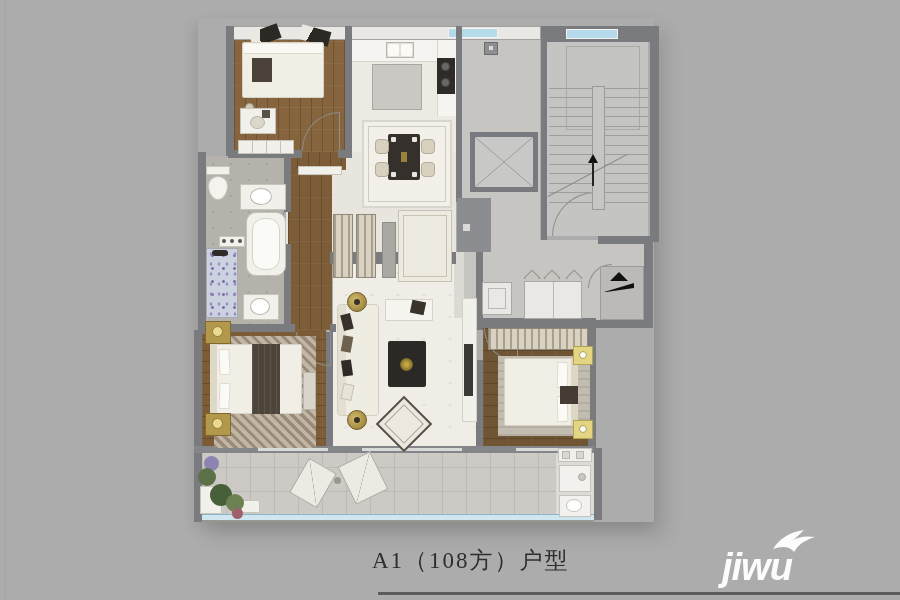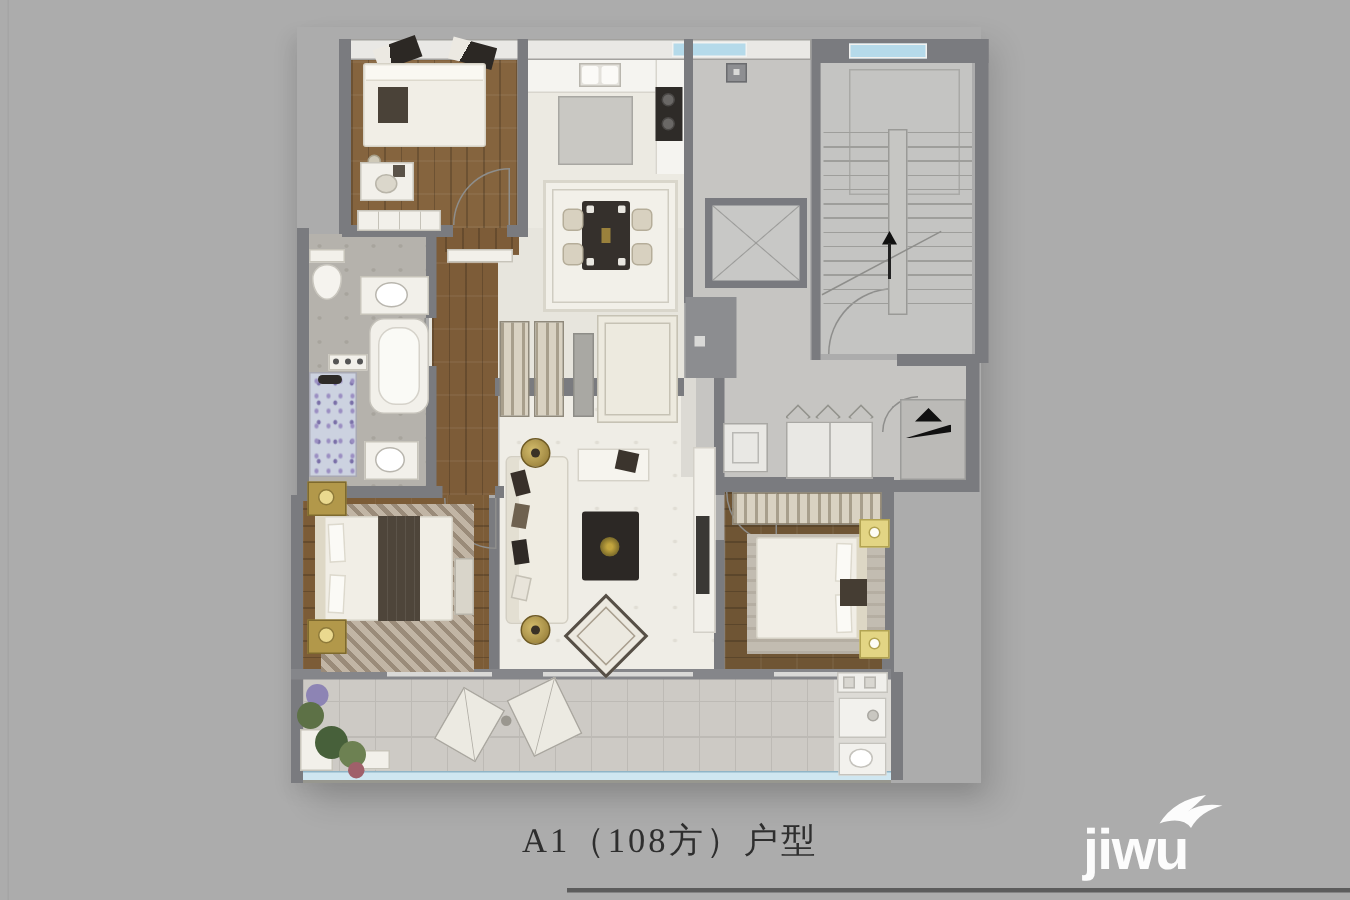--- a/index.html
+++ b/index.html
@@ -31,21 +31,21 @@
   .soft{background:#f1eee6;border:1px solid #d6d2c6;border-radius:2px;}
   .dark-f{background:#35302c;}
   .gold{background:#b2984a;border:1px solid #7e6a2e;}
   .hatch{background:repeating-linear-gradient(90deg,#a89f8c 0 2px,#d9d2c2 2px 7px);border:1px solid #8f897b;}
   .arc{border:0 solid #8e8e8c;background:transparent;}
   .leaf{background:#8e8e8c;}
   .circ{border-radius:50%;}
   .peak{width:10px;height:10px;border:1px solid #93938d;transform:rotate(45deg);background:transparent;}
   .txt-title{font-family:"Liberation Serif","DejaVu Serif",serif;font-size:23px;color:#2e2e2e;letter-spacing:2px;}
   .wm{color:rgba(255,255,255,.96);}
-  .wm-latin{font-weight:900;font-size:38px;letter-spacing:-1px;}
+  .wm-latin{font-style:italic;font-weight:900;font-size:38px;letter-spacing:-1px;}
   .wm-cjk{font-weight:900;font-size:29px;letter-spacing:1px;}
 </style>
 </head>
 <body>
 
 <div class="screen">
 
   <div class="e" style="left:5px;top:0;width:1px;height:600px;background:#a0a0a0;opacity:.55"></div>
 
   <div class="e" style="left:198px;top:18px;width:456px;height:504px;box-shadow:10px 12px 20px rgba(0,0,0,.14),-5px 6px 12px rgba(0,0,0,.08)"></div>
@@ -239,21 +239,21 @@
   <div class="e" style="left:345px;top:457px;width:36px;height:42px;transform:rotate(-26deg);background:#eceae2;border:1px solid #aaa7a0;background-image:linear-gradient(to bottom right, transparent calc(50% - .6px), #b5b2aa 50%, transparent calc(50% + .6px))"></div>
   <div class="e circ" style="left:334px;top:477px;width:7px;height:7px;background:#9a978f"></div>
   <div class="e" style="left:558px;top:448px;width:34px;height:14px;background:#f0efeb;border:1px solid #c5c3bd"></div>
   <div class="e" style="left:562px;top:451px;width:8px;height:8px;background:#d9d7d1;border:1px solid #b9b7b1"></div>
   <div class="e" style="left:576px;top:451px;width:8px;height:8px;background:#d9d7d1;border:1px solid #b9b7b1"></div>
   <div class="e" style="left:559px;top:465px;width:32px;height:27px;background:#f2f1ed;border:1px solid #c5c3bd"></div>
   <div class="e circ" style="left:578px;top:473px;width:8px;height:8px;background:#c9c7c1;border:1px solid #a9a7a1"></div>
   <div class="e" style="left:559px;top:495px;width:32px;height:22px;background:#f2f1ed;border:1px solid #c5c3bd"></div>
   <div class="e circ" style="left:566px;top:499px;width:16px;height:13px;background:#ffffff;border:1px solid #c5c3bd"></div>
 
-  <div class="e txt-title" style="left:348px;top:545px;width:260px;height:30px">A1（108方）户型</div>
+  <div class="e txt-title" style="left:372px;top:545px;width:260px;height:30px">A1（108方）户型</div>
   <div class="e" style="left:378px;top:592px;width:522px;height:3px;background:#5c5c5c"></div>
 
   <div class="e" style="left:722px;top:528px;width:176px;height:62px">
     <svg style="position:absolute;left:48px;top:0;width:46px;height:26px" viewBox="0 0 46 26">
       <path fill="rgba(255,255,255,.96)" d="M3 21 Q13 5 34 2 Q26 10 22 13 Q30 7 45 9 Q30 13 24 24 Q18 16 3 21 Z"></path>
     </svg>
     <div style="position:absolute;left:0;top:18px;display:flex;align-items:baseline">
       <span class="wm wm-latin">jiwu</span>
     </div>
   </div>

